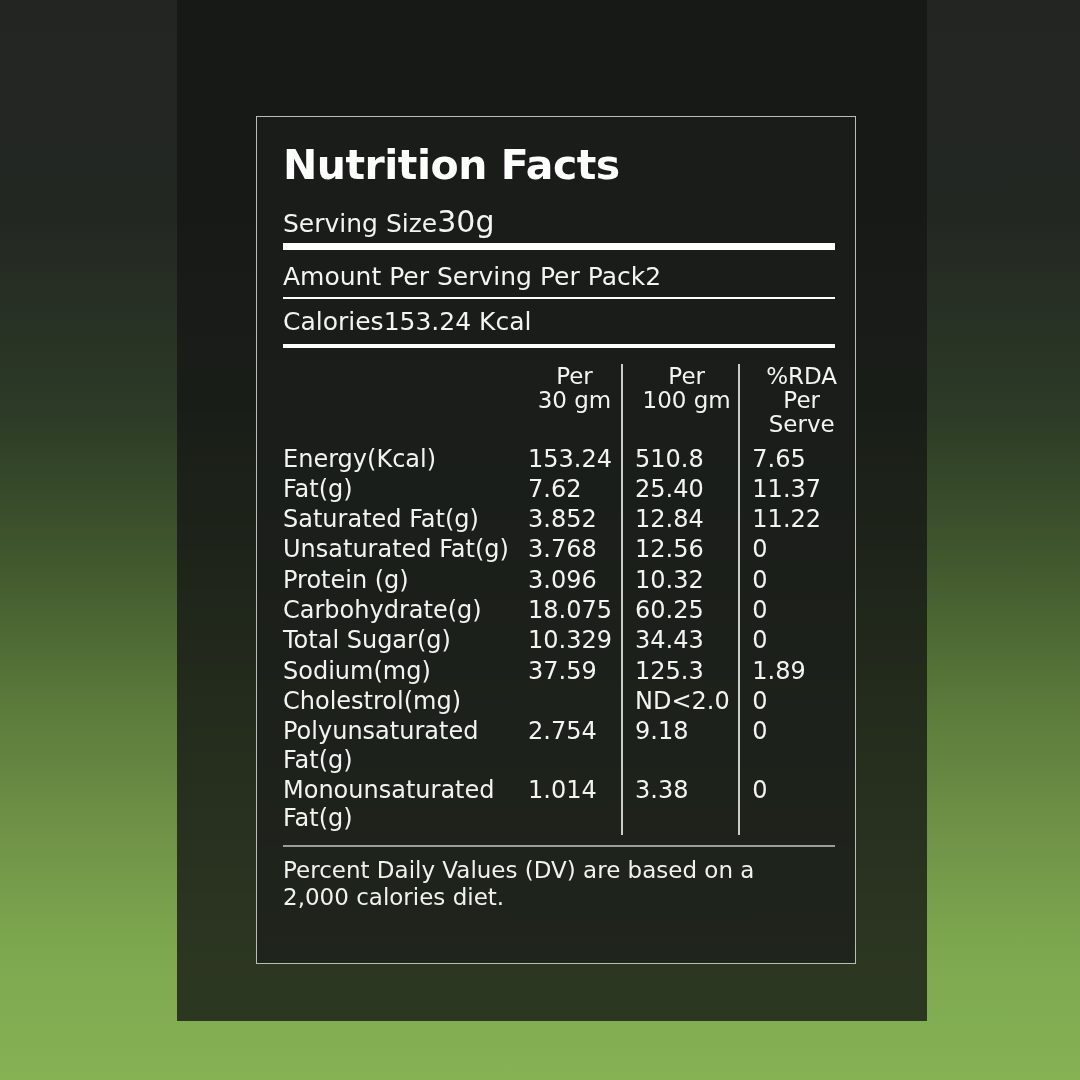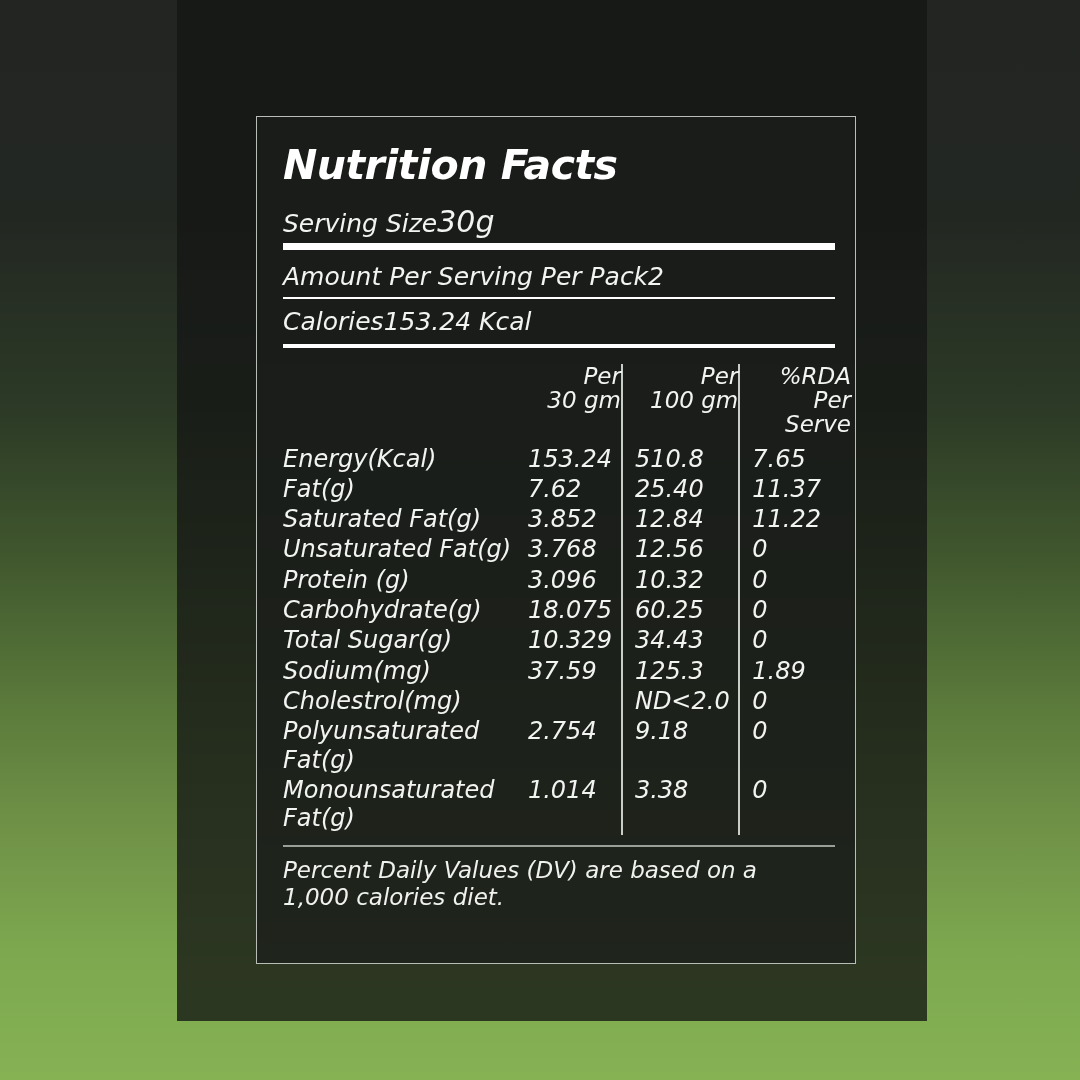--- a/index.html
+++ b/index.html
@@ -25,21 +25,20 @@
     background-image: linear-gradient(to bottom,
         #222522 0%,
         #232722 20%,
         #2c3a26 38%,
         #41582e 52%,
         #5c7c3c 66%,
         #719448 78%,
         #7da84f 88%,
         #86b254 100%);
     overflow: hidden;
-    font-style: italic;
   }
   
   #panel-shadow {
     position: absolute;
     left: 177px;
     top: 0px;
     width: 750px;
     height: 1021px;
     background: rgba(20,22,20,0.78);
   }
@@ -104,21 +103,21 @@
   
   table.nf {
     margin-top: 16px;
     border-collapse: collapse;
     font-size: 24px;
     color: #f2f4f1;
     width: 568px;
   }
   table.nf th {
     font-weight: normal;
-    text-align: right;
+    text-align: center;
     vertical-align: top;
     font-size: 23px;
     line-height: 1.05;
     padding: 0 0 8px 0;
   }
   table.nf td {
     vertical-align: top;
     padding: 0 0 2px 0;
     line-height: 1.18;
   }
@@ -255,17 +254,17 @@
             <tr>
               <td class="c-name">Monounsaturated Fat(g)</td>
               <td class="c-per30">1.014</td>
               <td class="c-per100">3.38</td>
               <td class="c-rda">0</td>
             </tr>
           </tbody>
       </table>
 
       <div class="foot-rule"></div>
-      <div class="footnote">Percent Daily Values (DV) are based on a 1,000 calories diet.</div>
+      <div class="footnote">Percent Daily Values (DV) are based on a 2,000 calories diet.</div>
 
     </div>
   </div>
 </div>
 
 </body></html>

